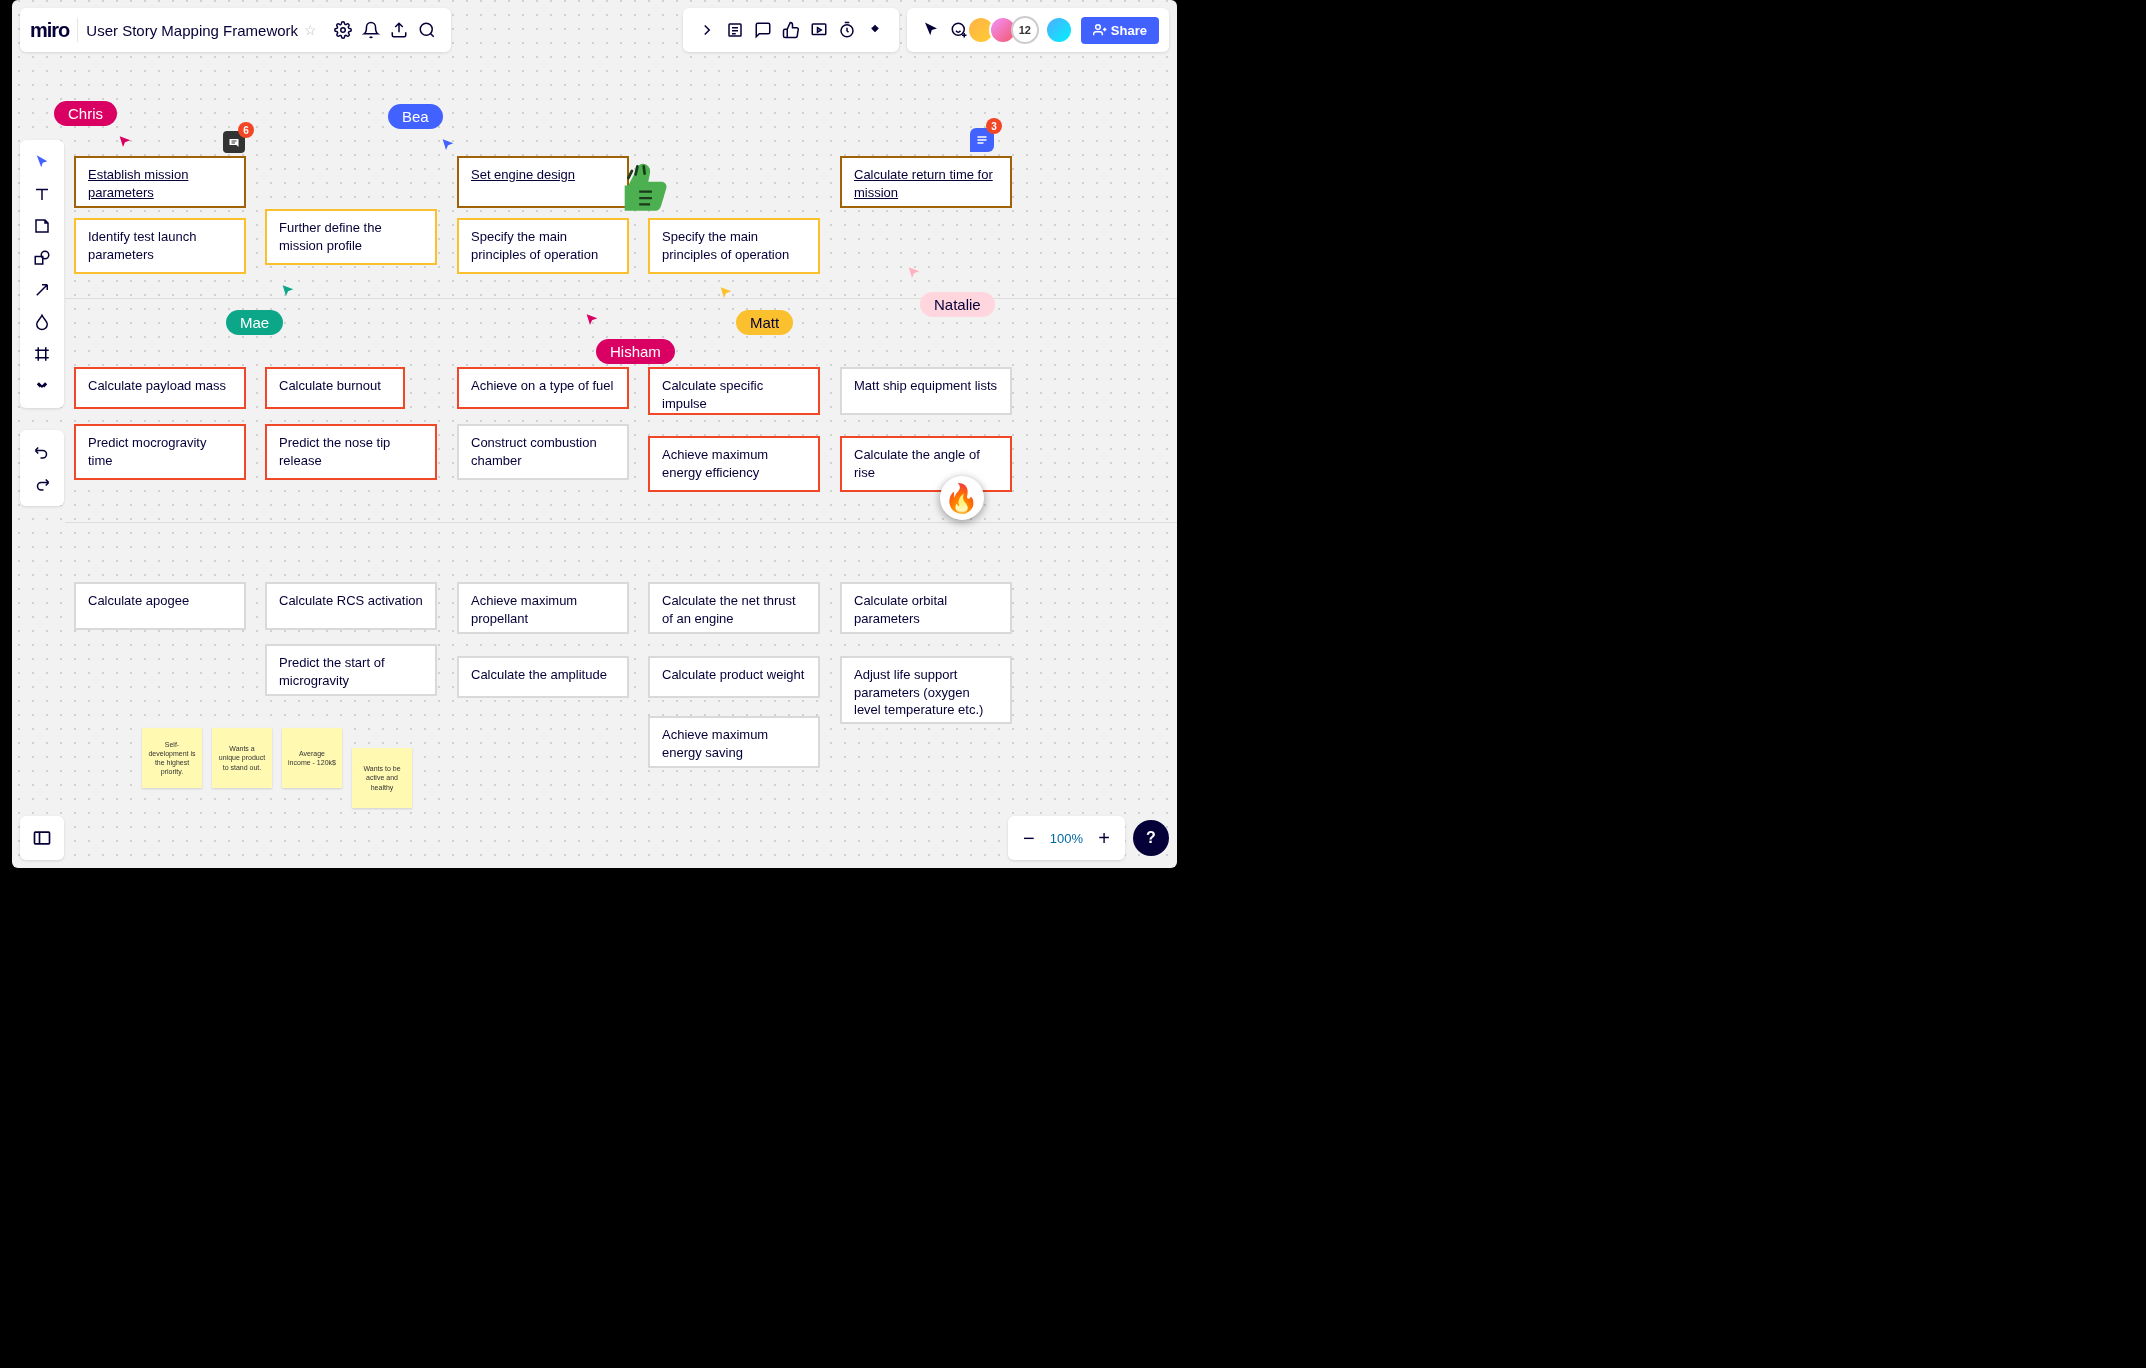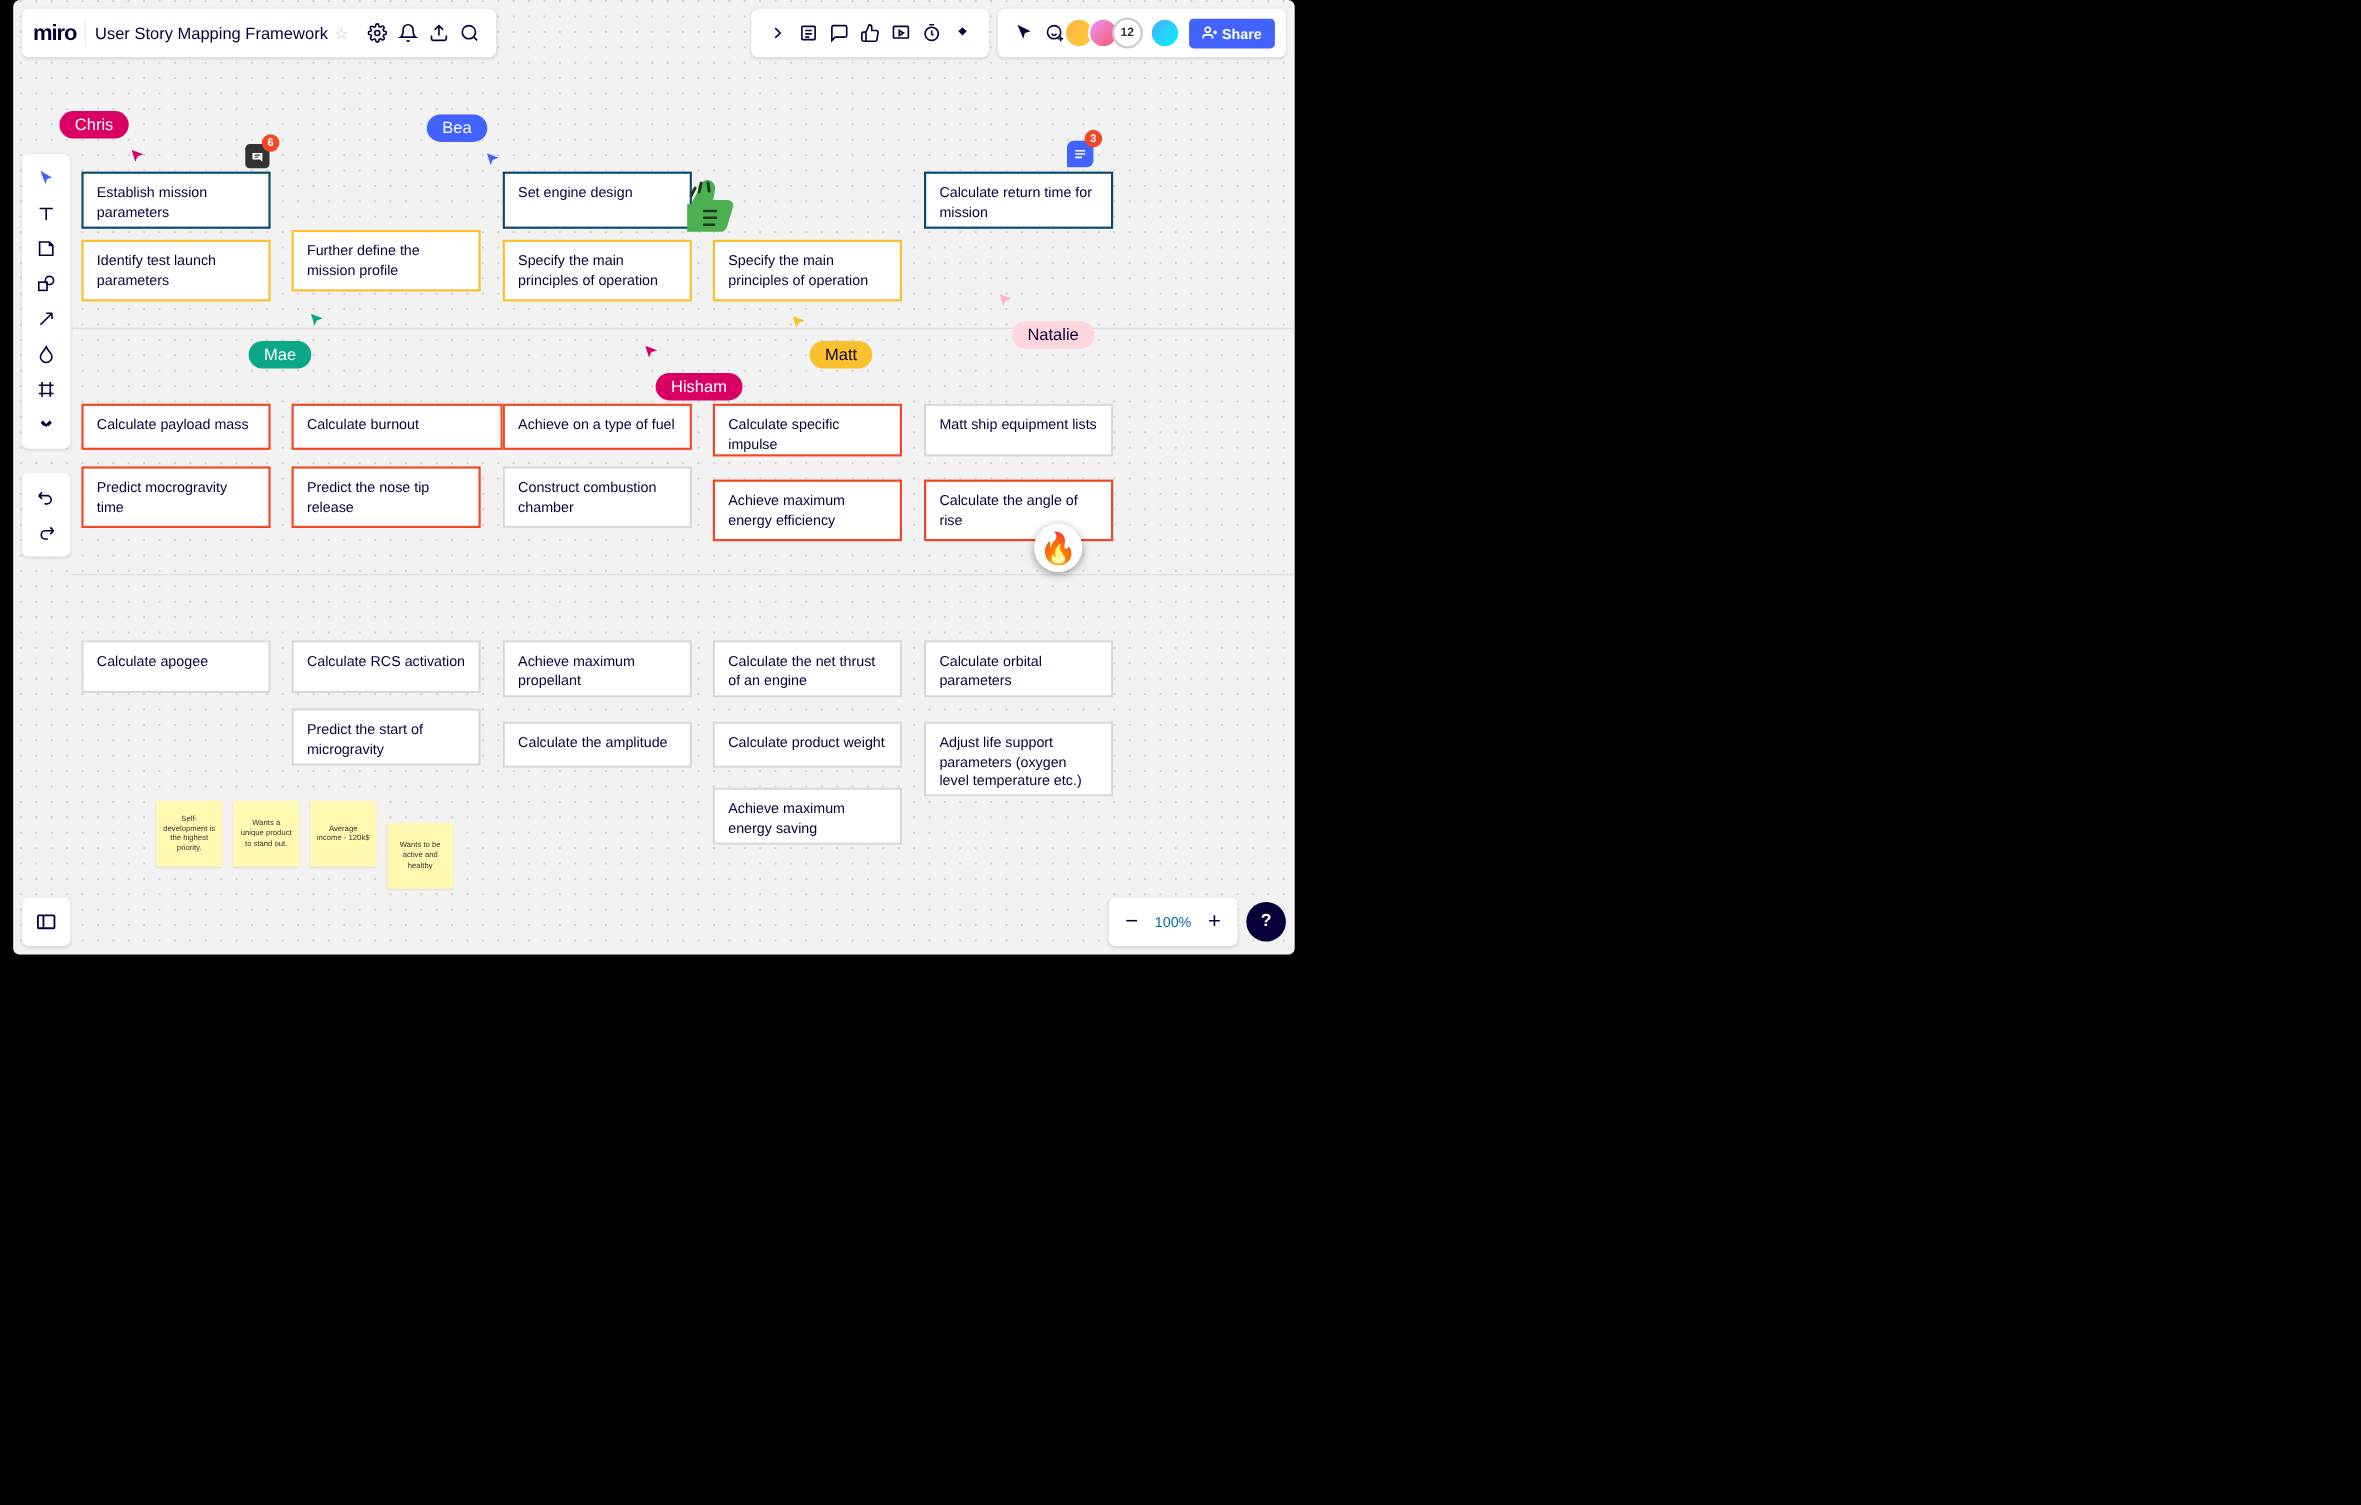--- a/index.html
+++ b/index.html
@@ -17,21 +17,21 @@
 .spacer { flex: 1; }
 .avatars { display: flex; align-items: flex-end; }
 .avatar { width: 28px; height: 28px; border-radius: 50%; border: 2px solid #fff; margin-left: -6px; background-size: cover; display: flex; align-items: center; justify-content: center; font-size: 11px; font-weight: 600; }
 .share-btn { background: #4262ff; color: #fff; border: none; border-radius: 4px; padding: 6px 12px; font-size: 13px; font-weight: 600; display: flex; align-items: center; gap: 4px; cursor: pointer; }
 .left-toolbar { position: absolute; left: 8px; top: 140px; width: 44px; background: #fff; border-radius: 6px; box-shadow: 0 1px 3px rgba(0,0,0,0.12); display: flex; flex-direction: column; align-items: center; padding: 6px 0; z-index: 50; }
 .lt-icon { width: 36px; height: 32px; display: flex; align-items: center; justify-content: center; color: #050038; cursor: pointer; border-radius: 4px; }
 .lt-icon svg { width: 18px; height: 18px; }
 .undo-box { position: absolute; left: 8px; top: 430px; width: 44px; background: #fff; border-radius: 6px; box-shadow: 0 1px 3px rgba(0,0,0,0.12); display: flex; flex-direction: column; align-items: center; padding: 6px 0; z-index: 50; }
 .canvas { position: absolute; inset: 0; z-index: 10; }
 .card { position: absolute; background: #fff; padding: 8px 12px; font-size: 13px; line-height: 1.35; color: #050038; }
-.card.blue { border: 2px solid #0c4a6e; }
+.card.blue { border: 2px solid #a16207; text-decoration: underline; }
 .card.yellow { border: 2px solid #fbc02d; }
 .card.red { border: 2px solid #f24726; }
 .card.gray { border: 2px solid #d9d9d9; }
 .user-pill { position: absolute; padding: 4px 14px; border-radius: 16px; font-size: 15px; font-weight: 500; color: #fff; z-index: 20; }
 .cursor-svg { position: absolute; width: 16px; height: 16px; }
 .badge { position: absolute; min-width: 16px; height: 16px; background: #f24726; color: #fff; font-size: 10px; font-weight: 700; border-radius: 8px; display: flex; align-items: center; justify-content: center; padding: 0 4px; z-index: 25; }
 .comment-bubble { position: absolute; width: 22px; height: 22px; background: #333; border-radius: 4px; display: flex; align-items: center; justify-content: center; z-index: 22; }
 .comment-blue { position: absolute; width: 24px; height: 24px; background: #4262ff; border-radius: 6px 6px 6px 0; z-index: 22; display:flex;align-items:center;justify-content:center; }
 .sticky { position: absolute; background: #fff9b1; padding: 6px; font-size: 7px; line-height: 1.3; text-align: center; color: #333; width: 60px; height: 60px; display: flex; align-items: center; justify-content: center; box-shadow: 0 1px 2px rgba(0,0,0,0.15); }
 .reaction { position: absolute; font-size: 34px; z-index: 21; filter: drop-shadow(0 2px 4px rgba(0,0,0,0.2)); }
@@ -222,21 +222,21 @@
   <div class="card blue" style="left:62px;top:156px;width:172px;height:52px">Establish mission parameters</div>
   <div class="card blue" style="left:445px;top:156px;width:172px;height:52px">Set engine design</div>
   <div class="card blue" style="left:828px;top:156px;width:172px;height:52px">Calculate return time for mission</div>
 
   <div class="card yellow" style="left:62px;top:218px;width:172px;height:56px">Identify test launch parameters</div>
   <div class="card yellow" style="left:253px;top:209px;width:172px;height:56px">Further define the mission profile</div>
   <div class="card yellow" style="left:445px;top:218px;width:172px;height:56px">Specify the main principles of operation</div>
   <div class="card yellow" style="left:636px;top:218px;width:172px;height:56px">Specify the main principles of operation</div>
 
   <div class="card red" style="left:62px;top:367px;width:172px;height:42px">Calculate payload mass</div>
-  <div class="card red" style="left:253px;top:367px;width:192px;height:42px">Calculate burnout</div>
+  <div class="card red" style="left:253px;top:367px;width:140px;height:42px">Calculate burnout</div>
   <div class="card red" style="left:445px;top:367px;width:172px;height:42px">Achieve on a type of fuel</div>
   <div class="card red" style="left:636px;top:367px;width:172px;height:48px">Calculate specific impulse</div>
   <div class="card gray" style="left:828px;top:367px;width:172px;height:48px">Matt ship equipment lists</div>
 
   <div class="card red" style="left:62px;top:424px;width:172px;height:56px">Predict mocrogravity time</div>
   <div class="card red" style="left:253px;top:424px;width:172px;height:56px">Predict the nose tip release</div>
   <div class="card gray" style="left:445px;top:424px;width:172px;height:56px">Construct combustion chamber</div>
   <div class="card red" style="left:636px;top:436px;width:172px;height:56px">Achieve maximum energy efficiency</div>
   <div class="card red" style="left:828px;top:436px;width:172px;height:56px">Calculate the angle of rise</div>
 

